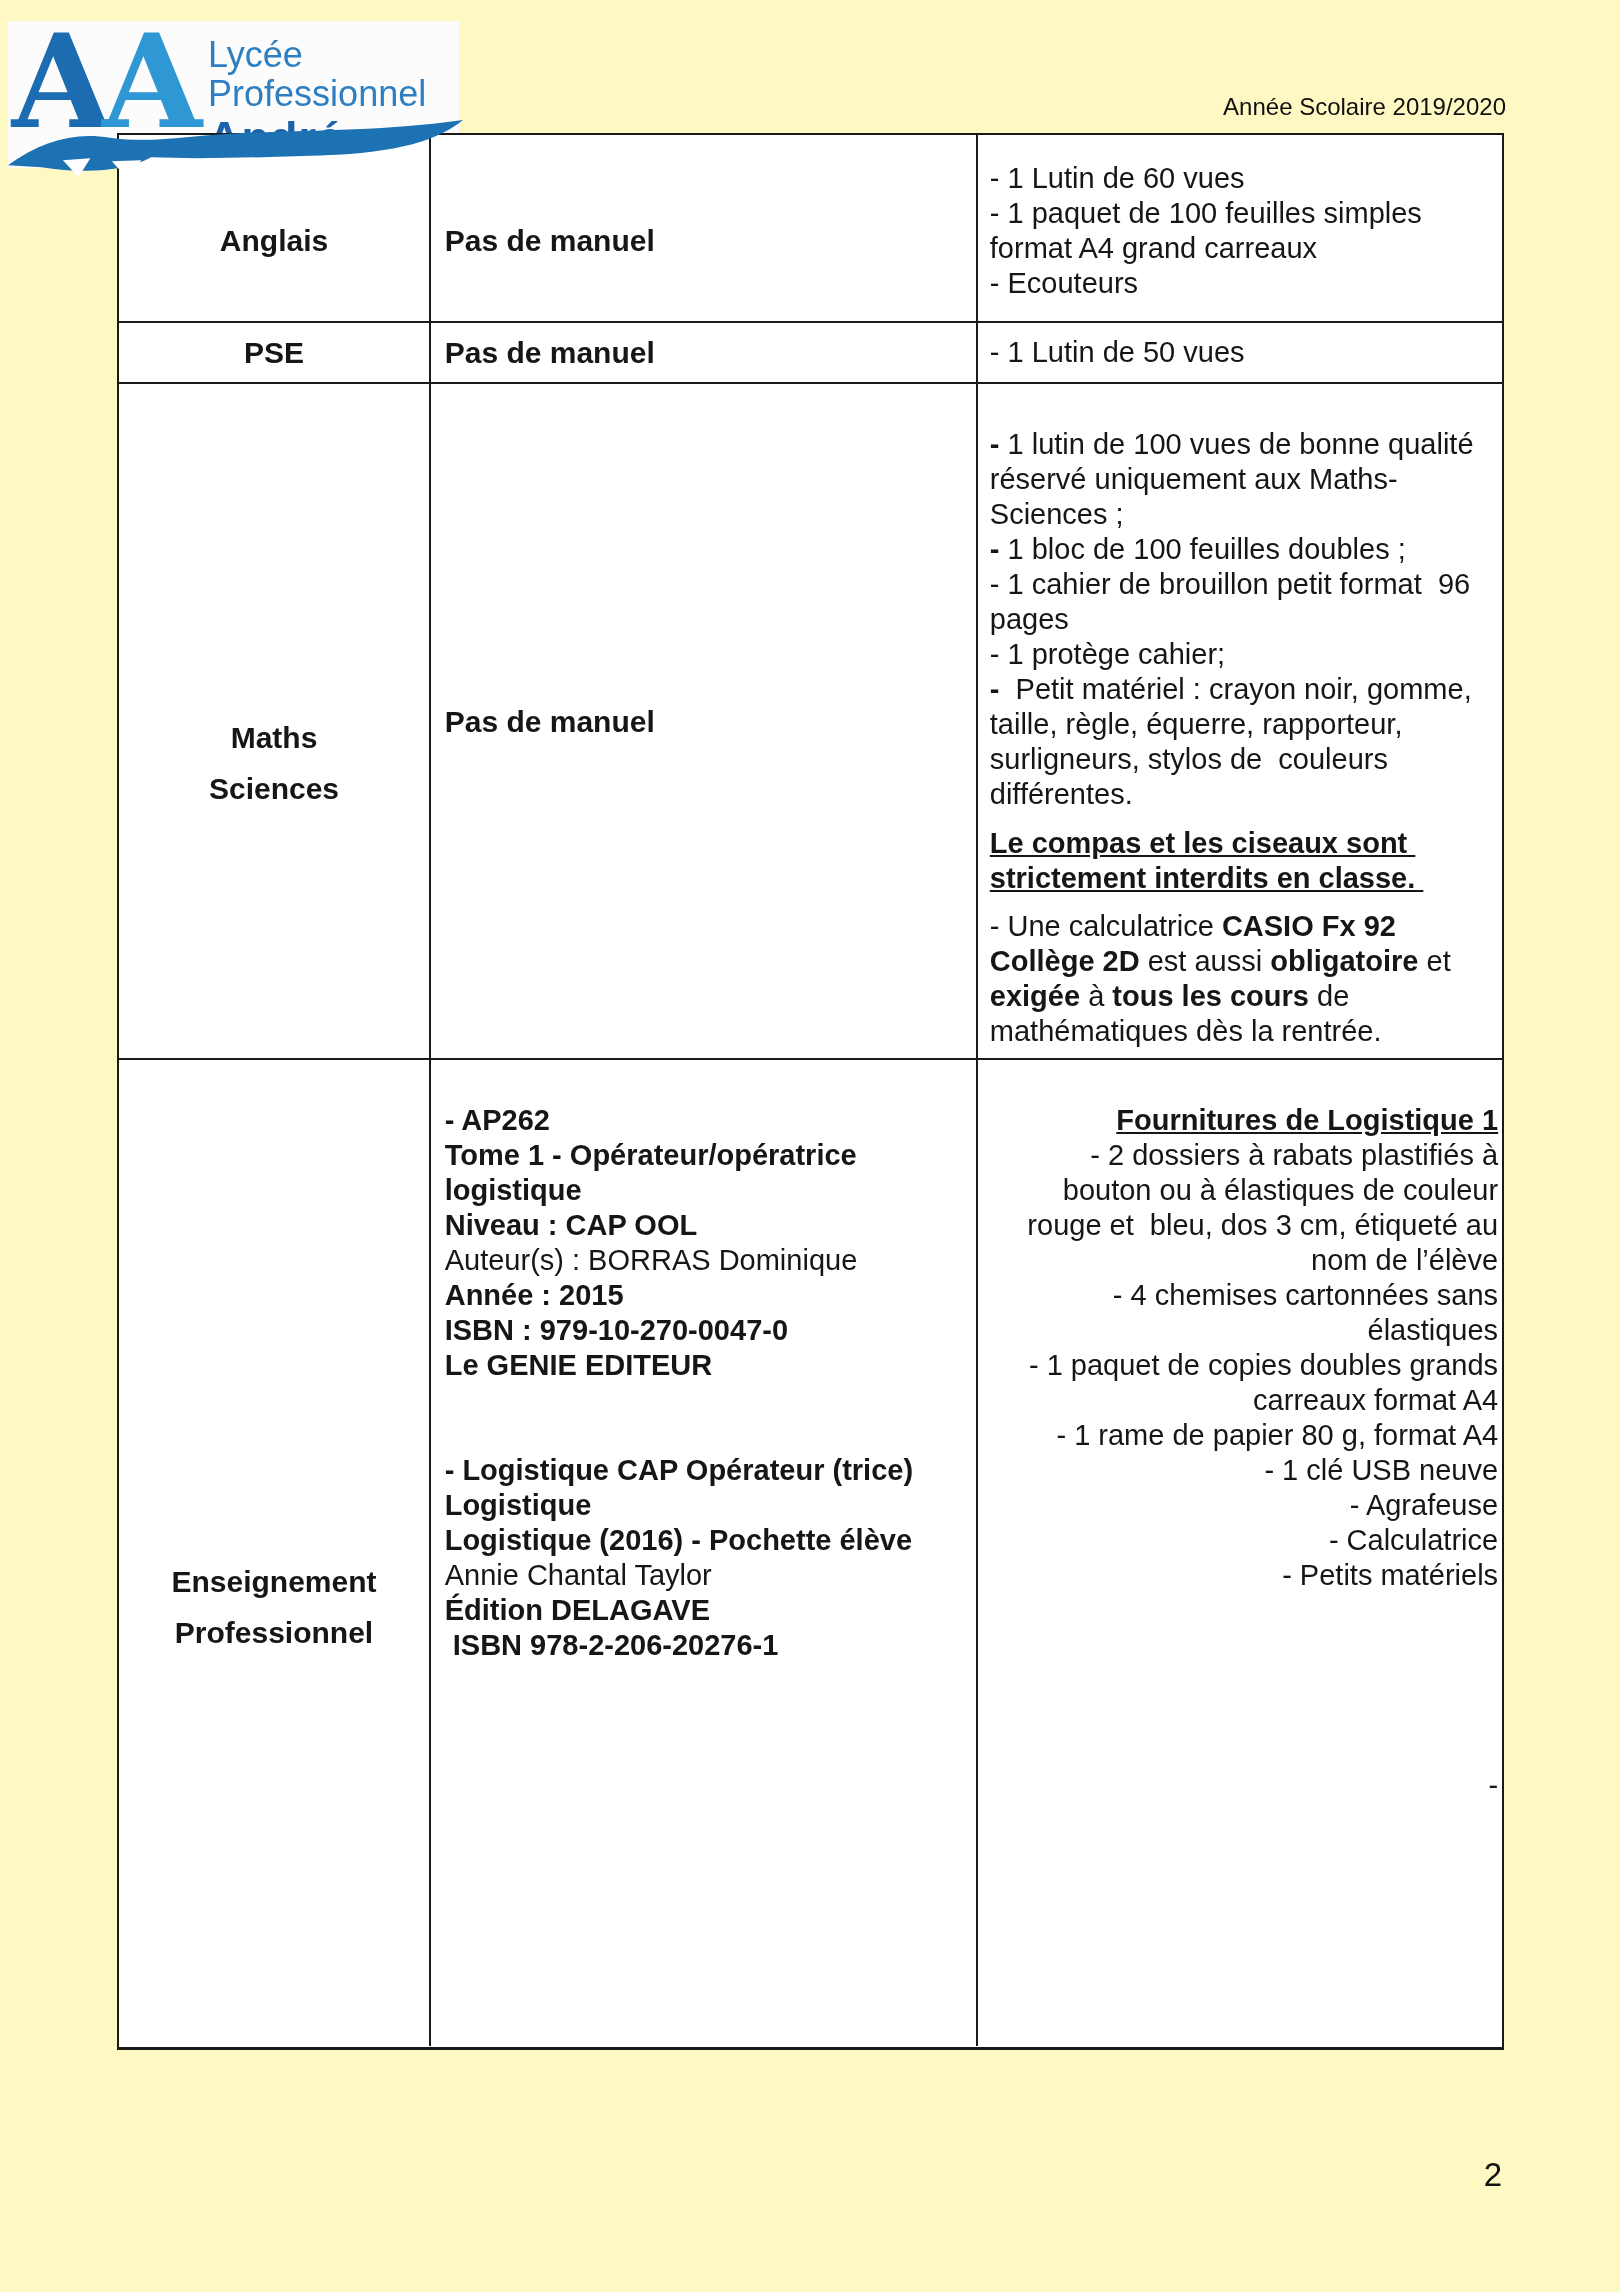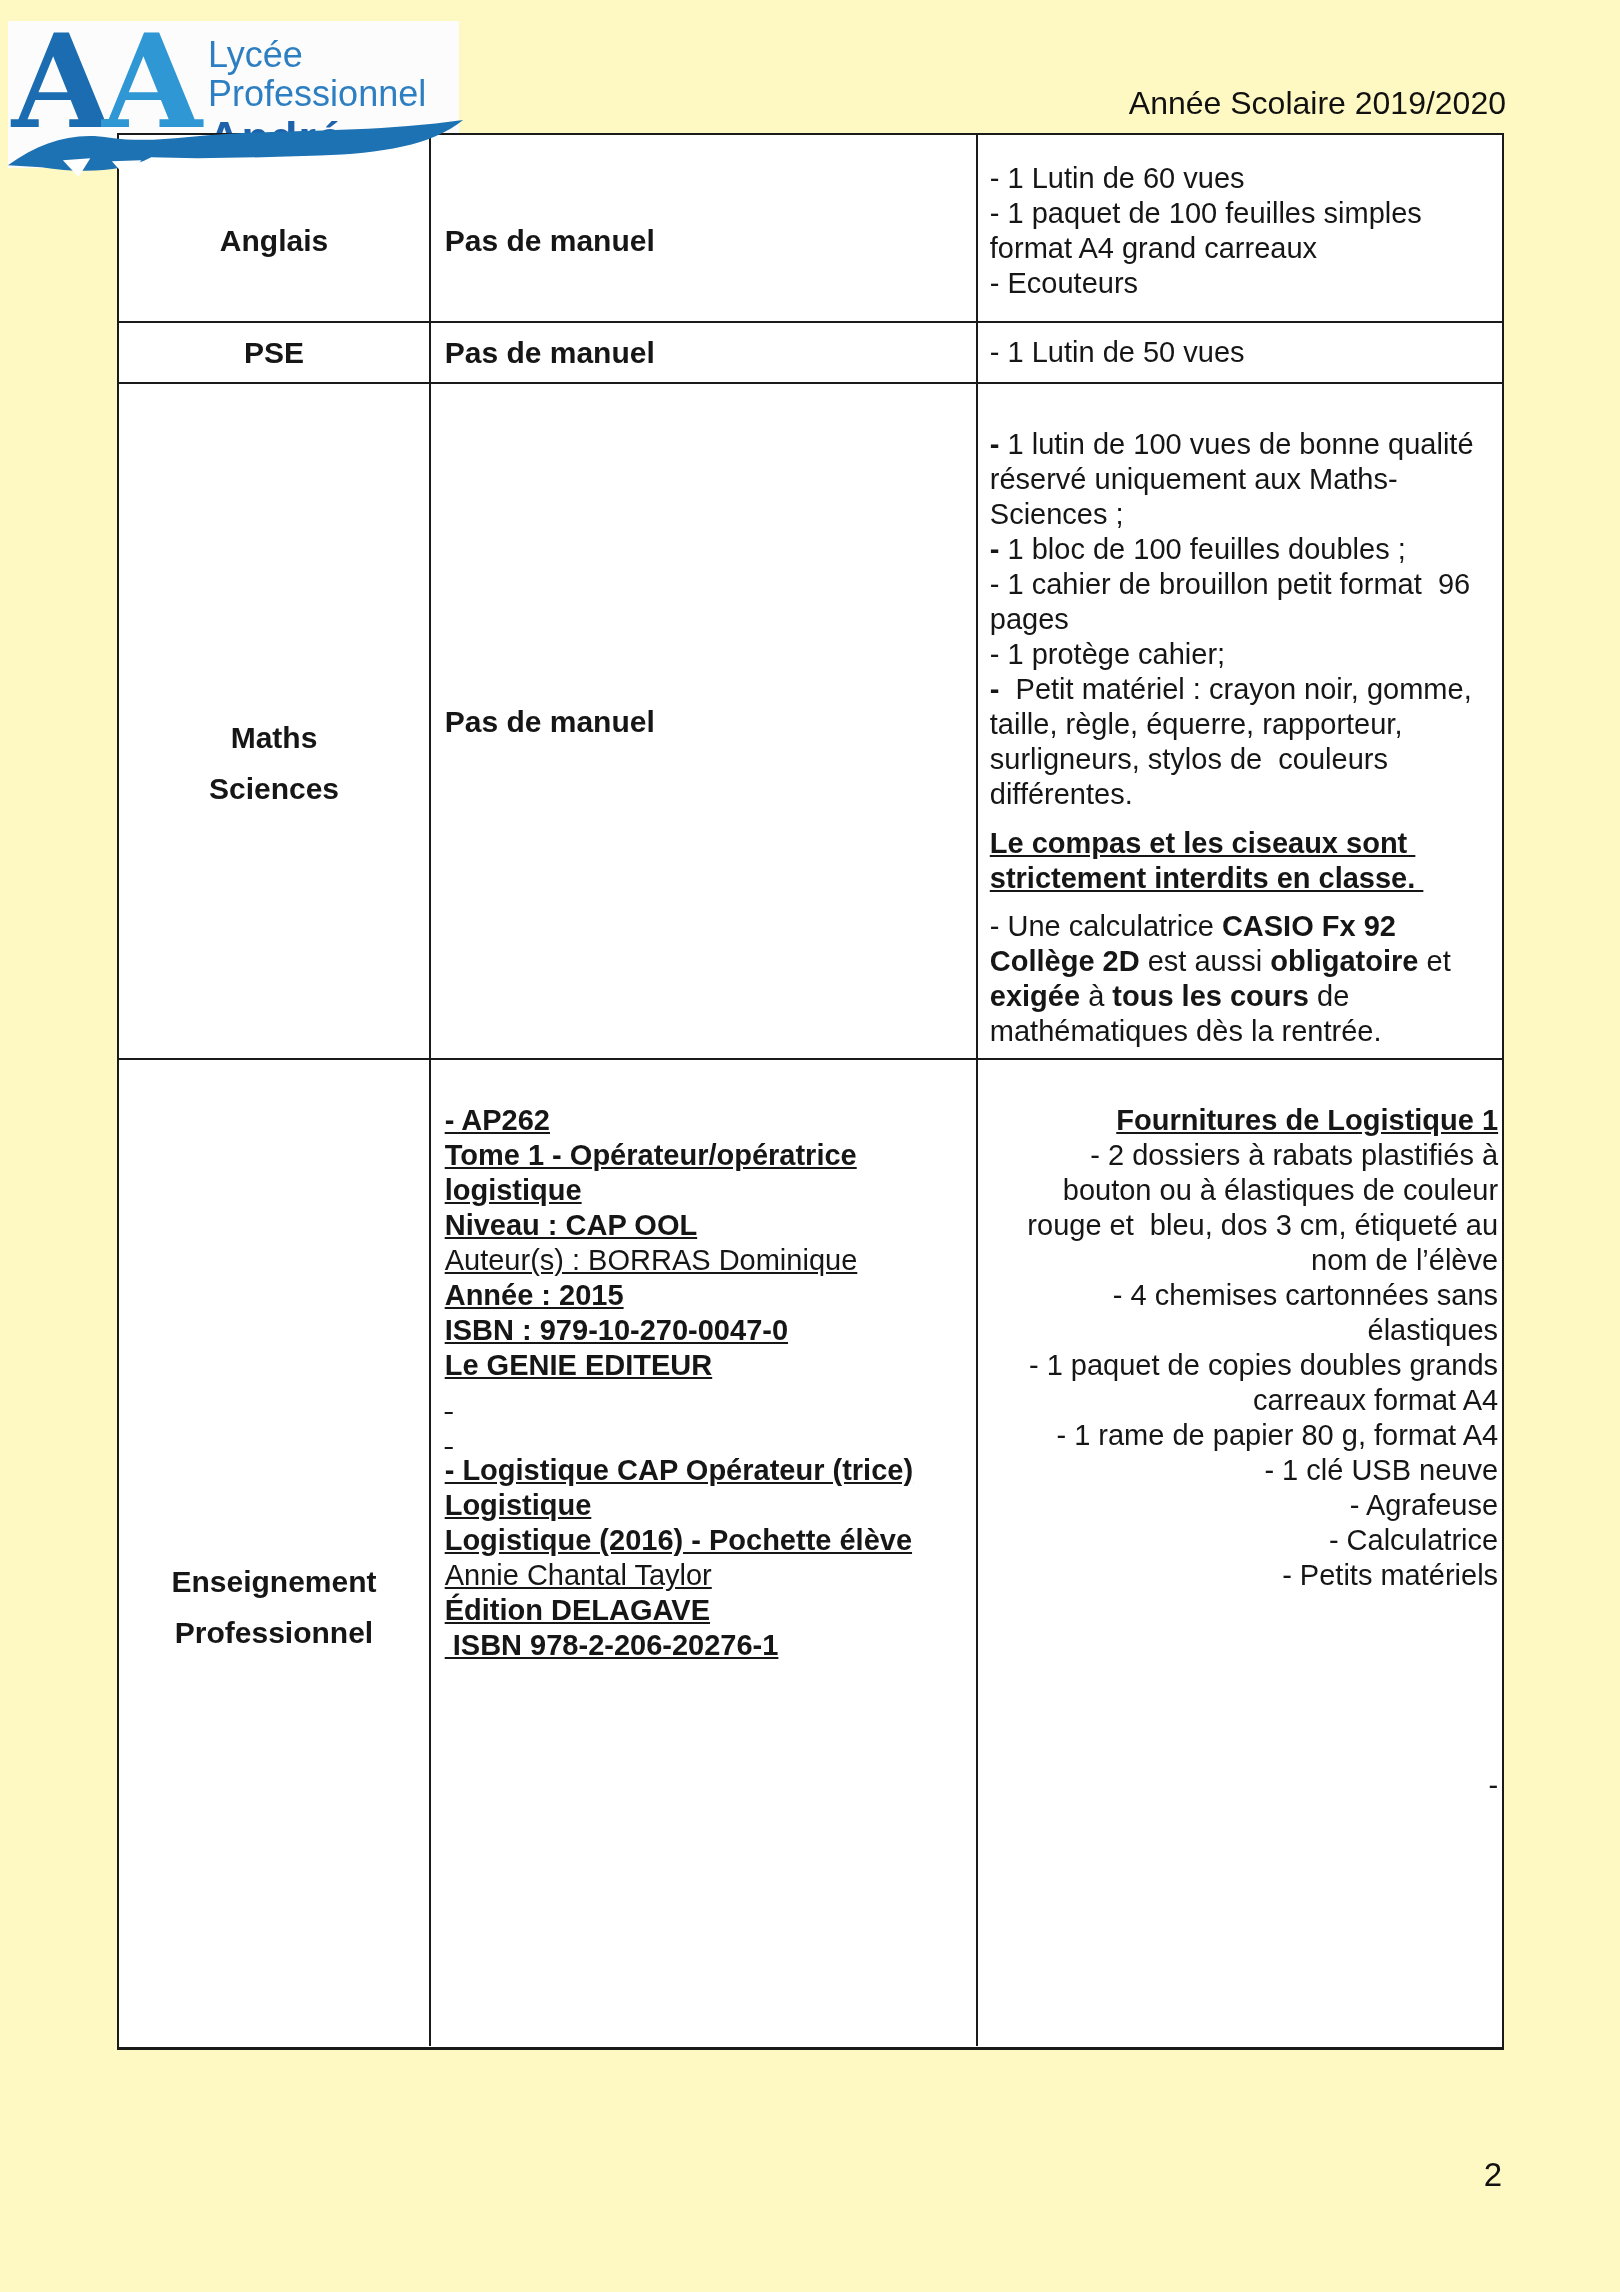--- a/index.html
+++ b/index.html
@@ -16,21 +16,21 @@
     letter-spacing:-9.8px;margin-top:5.9px;
   }
   .monogram .a1{color:var(--c-a1,#1b6cb0);}
   .monogram .a2{color:var(--c-a2,#2f97d4);}
   .logo-text{margin-left:15.7px;margin-top:17.6px;}
   .logo-line1{font-size:36px;line-height:39px;color:var(--c-line1,#2e7fc2);font-weight:500;}
   .logo-line2{font-size:45px;line-height:49px;color:var(--c-line2,#1e62ab);font-weight:bold;letter-spacing:1px;}
   .swoosh{position:absolute;left:-9.8px;top:98px;width:469px;height:65px;z-index:3;}
   
   .year{
-    position:absolute;top:85px;right:114px;font-size:32px;color:#111;
+    position:absolute;top:93px;right:114px;font-size:24px;color:#111;
   }
   
   .tbl{
     position:absolute;left:117px;top:133px;width:1387px;height:1917px;
     box-sizing:border-box;border:2px solid #1a1a1a;border-bottom-width:3.9px;
     display:grid;grid-template-columns:312px 547px 524px;
     grid-template-rows:188px 61px 676px 986px;background:#fff;z-index:1;
   }
   .cell{box-sizing:border-box;border-right:2px solid #1a1a1a;border-bottom:2px solid #1a1a1a;
     font-size:29px;line-height:35px;overflow:hidden;}
@@ -42,21 +42,21 @@
   .gap{margin-top:13.7px;}
   
   .subject{display:flex;flex-direction:column;justify-content:center;align-items:center;
     text-align:center;line-height:51px;font-size:30px;}
   .r1.subject{padding-top:25.5px;}
   .r3.subject{padding-top:83px;}
   .r4.subject{padding-top:108px;}
   
   .manual{display:flex;flex-direction:column;justify-content:center;padding-left:13.7px;font-size:30px;}
   .r1.manual{padding-top:25.5px;}
-  .r4.manual{display:block;padding:43px 3.9px 0 13.7px;font-size:29px;text-decoration:underline;}
+  .r4.manual{display:block;padding:43px 3.9px 0 13.7px;font-size:29px;}
   
   .supplies{padding:25.5px 3.9px 0 11.8px;}
   .r2.supplies{display:flex;flex-direction:column;justify-content:center;padding-top:0;}
   .r3.supplies{padding-top:43px;}
   .r4.supplies{padding-top:43px;text-align:right;}
   
   .page-number{position:absolute;right:118px;top:2156px;font-size:33px;color:#111;}
 </style>
 </head>
 <body>

